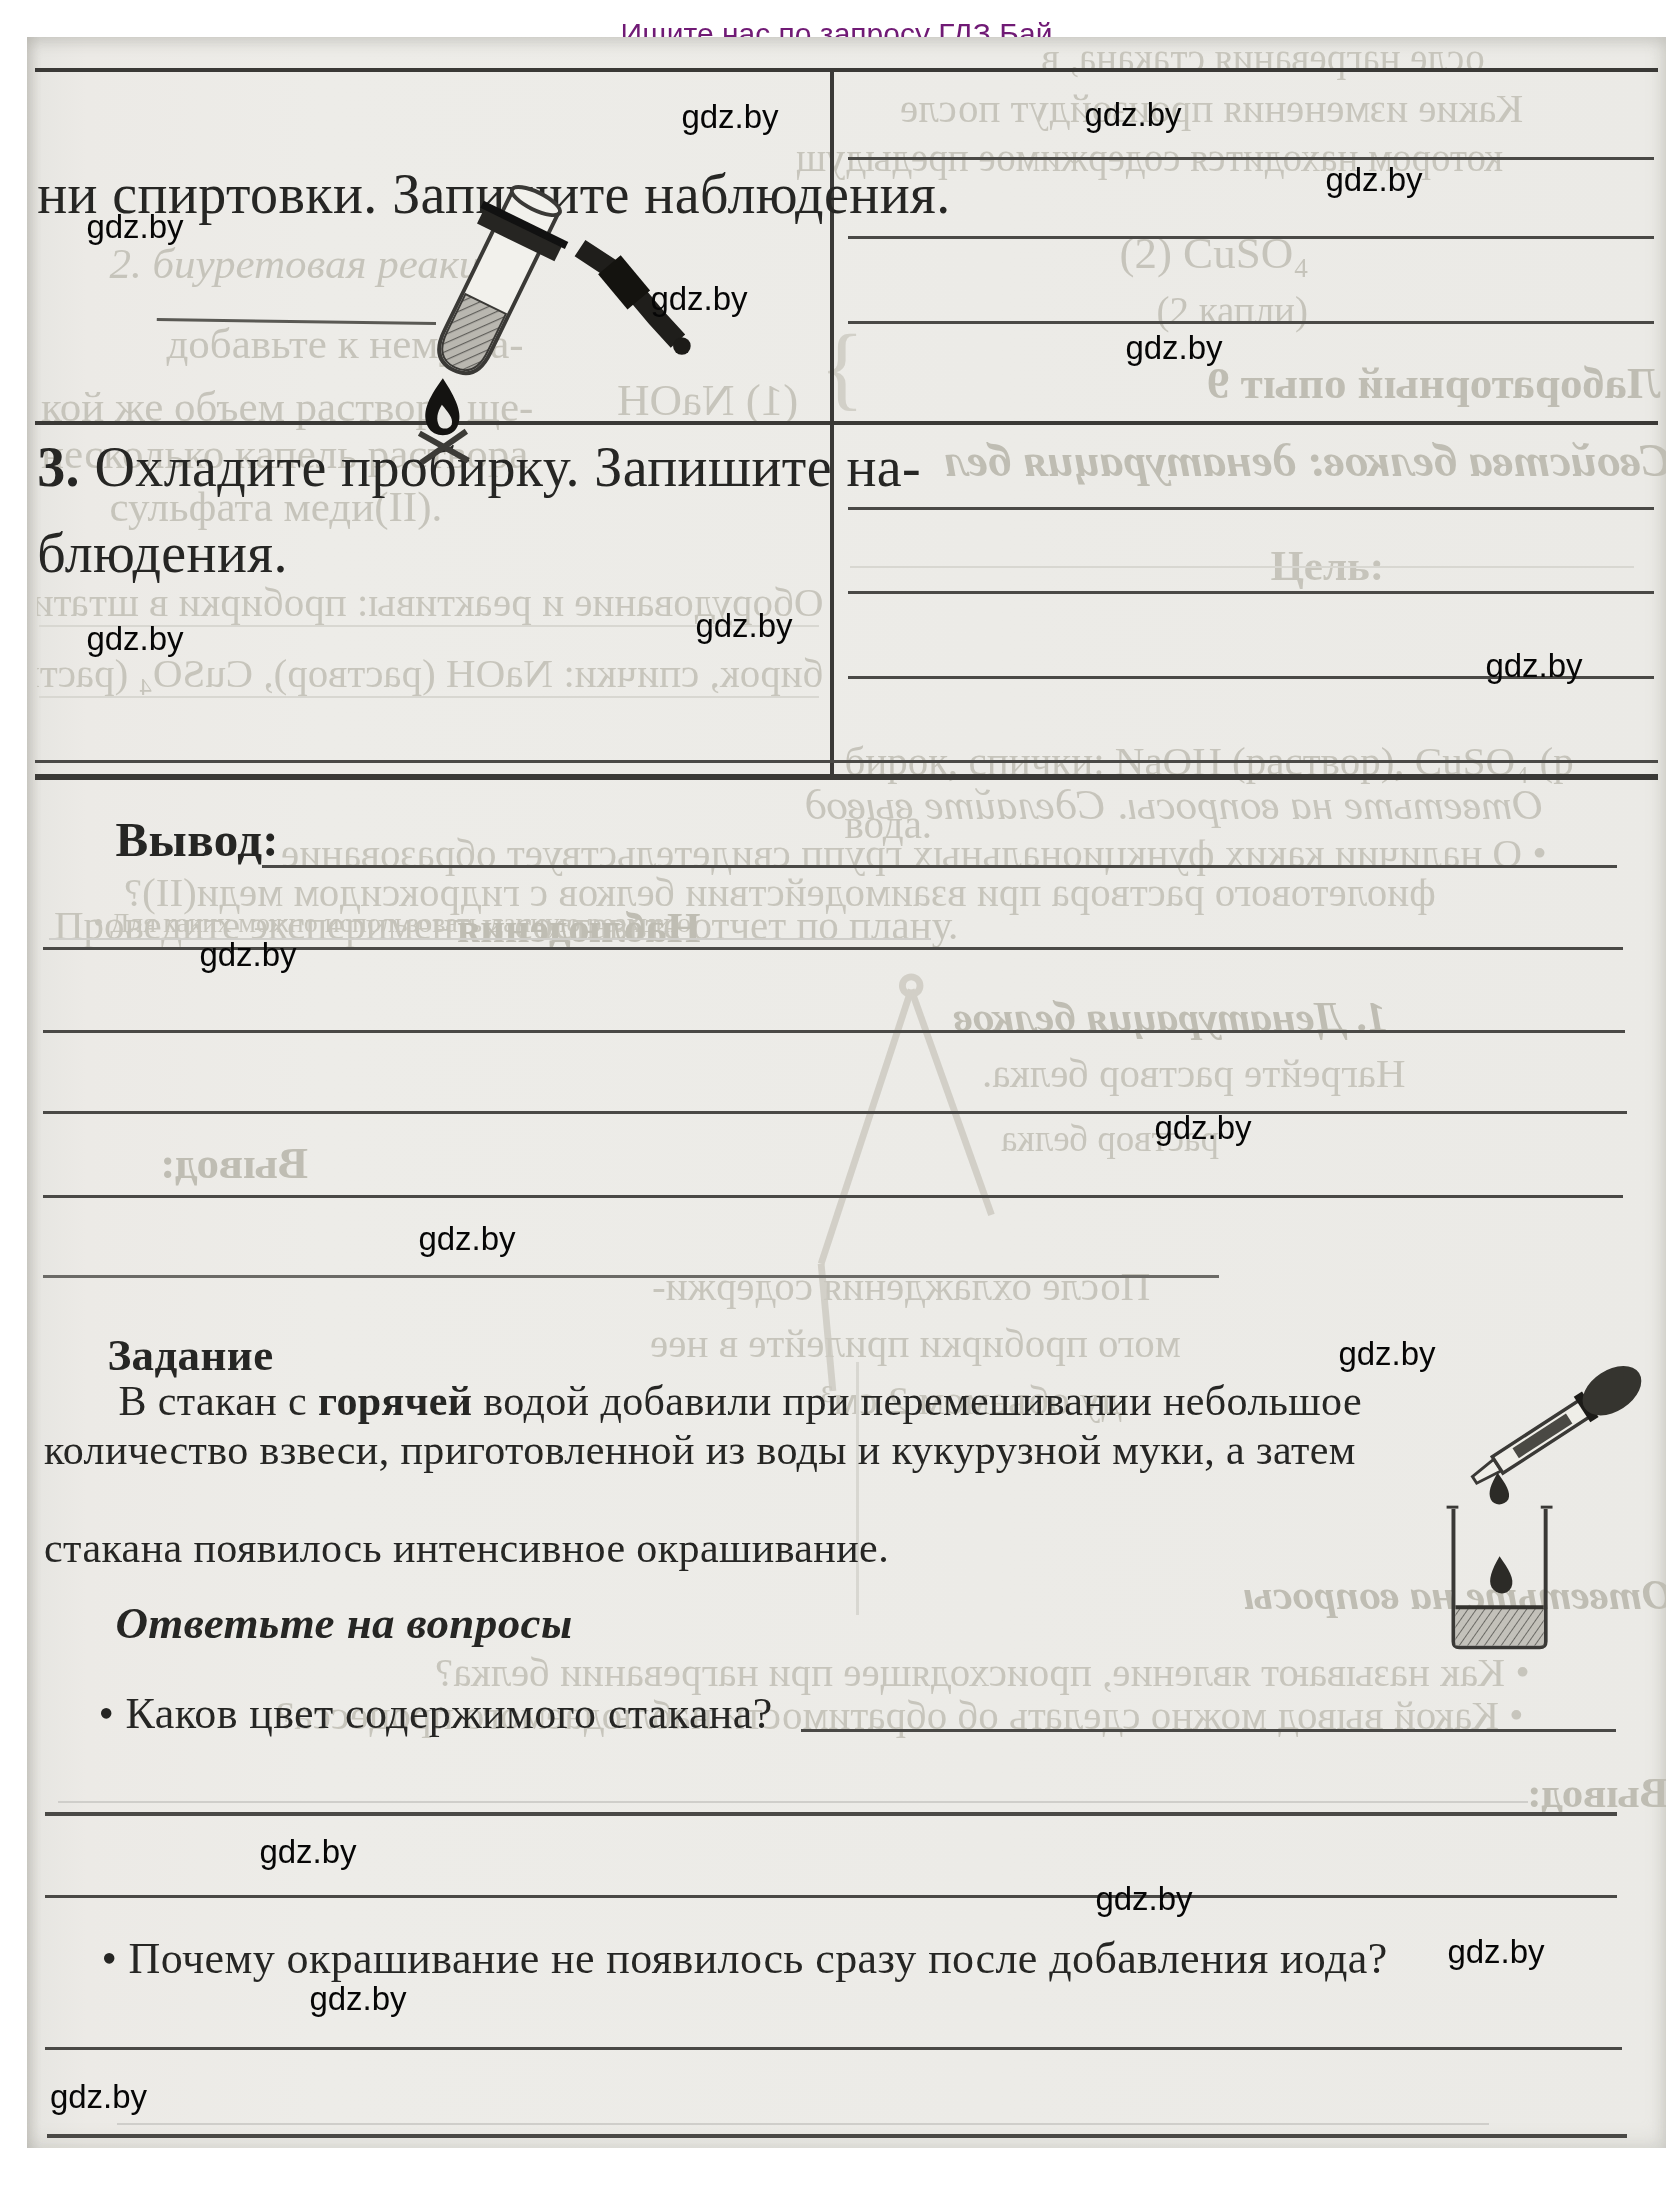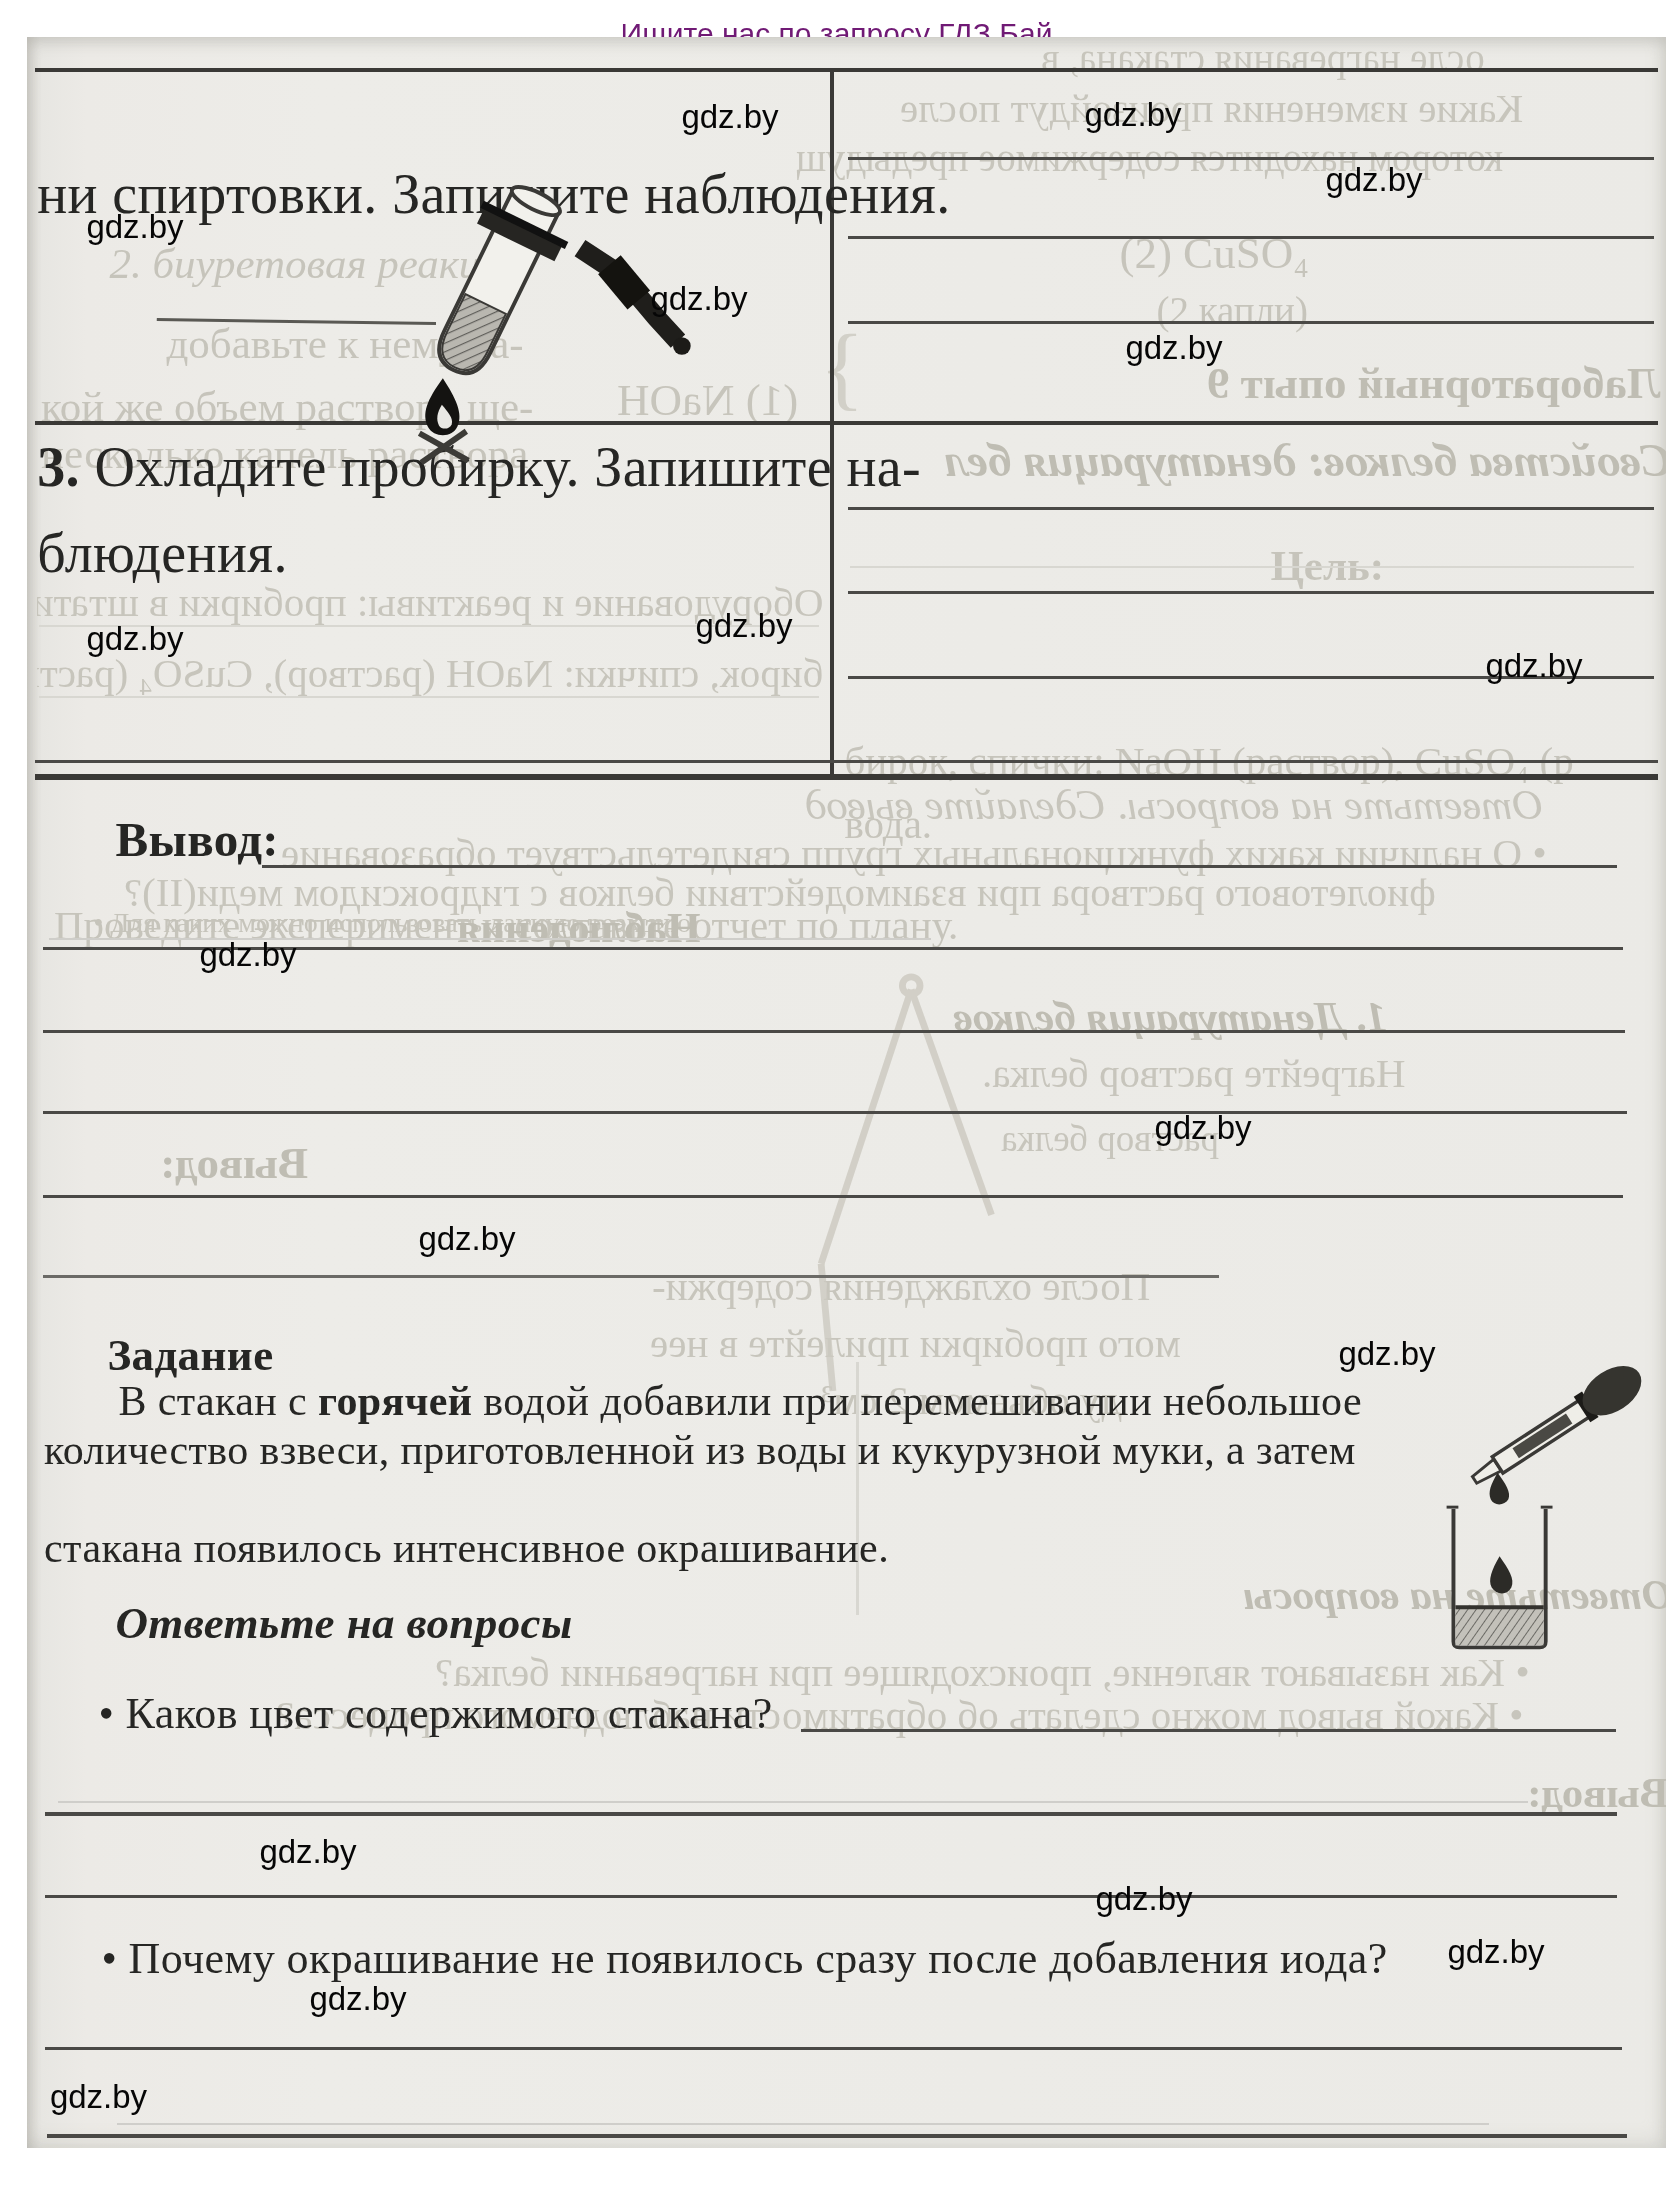--- a/index.html
+++ b/index.html
@@ -47,20 +47,21 @@
     <div class="gm" style="right:182px;top:-2px;font-size:39px;">осле нагревания стакана, в</div>
     <div class="gm" style="right:143px;top:47px;font-size:41px;">Какие изменения произойдут после</div>
     <div class="gm" style="right:163px;top:98px;font-size:39px;">котором находится содержимое предыдущ</div>
     <div class="gf" style="left:1092px;top:190px;font-size:45px;">(2) CuSO₄</div>
     <div class="gf" style="left:1129px;top:251px;font-size:39px;">(2 капли)</div>
     <div class="gf i" style="left:82px;top:202px;font-size:43px;">2. биуретовая реакция</div>
     <div class="gf" style="left:139px;top:282px;font-size:43px;">добавьте к нему та-</div>
     <div class="gf" style="left:13.7px;top:345px;font-size:43px;">кой же объем раствора ще-</div>
     <div class="gm" style="right:868px;top:337px;font-size:45px;">(1) NaOH</div>
     <div class="gf" style="left:13.7px;top:392px;font-size:43px;">несколько капель раствора</div>
+    <div class="gf" style="left:82px;top:445px;font-size:43px;">сульфата меди(II).</div>
     <div class="gf" style="left:792px;top:276px;font-size:94px;color:#d2d0c8;">{</div>
     <div class="gm gb" style="right:5.9px;top:320px;font-size:45px;">Лабораторный опыт 9</div>
     <div class="gm gb i" style="right:-5.9px;top:396px;font-size:47px;">Свойства белков: денатурация бел</div>
     <div class="gf b" style="left:1243px;top:504px;font-size:43px;">Цель:</div>
 
     <div class="gclip" style="left:9.8px;top:541px;width:790px;height:55px;">
       <div class="gm" style="font-size:41px;position:absolute;">Оборудование и реактивы: пробирки в штативе, спиртовка, держатель для про-</div>
     </div>
     <div class="gclip" style="left:9.8px;top:612px;width:790px;height:55px;">
       <div class="gm" style="font-size:41px;position:absolute;">бирок, спички: NaOH (раствор), CuSO₄ (раствор), белок куриного яйца (раствор),</div>

